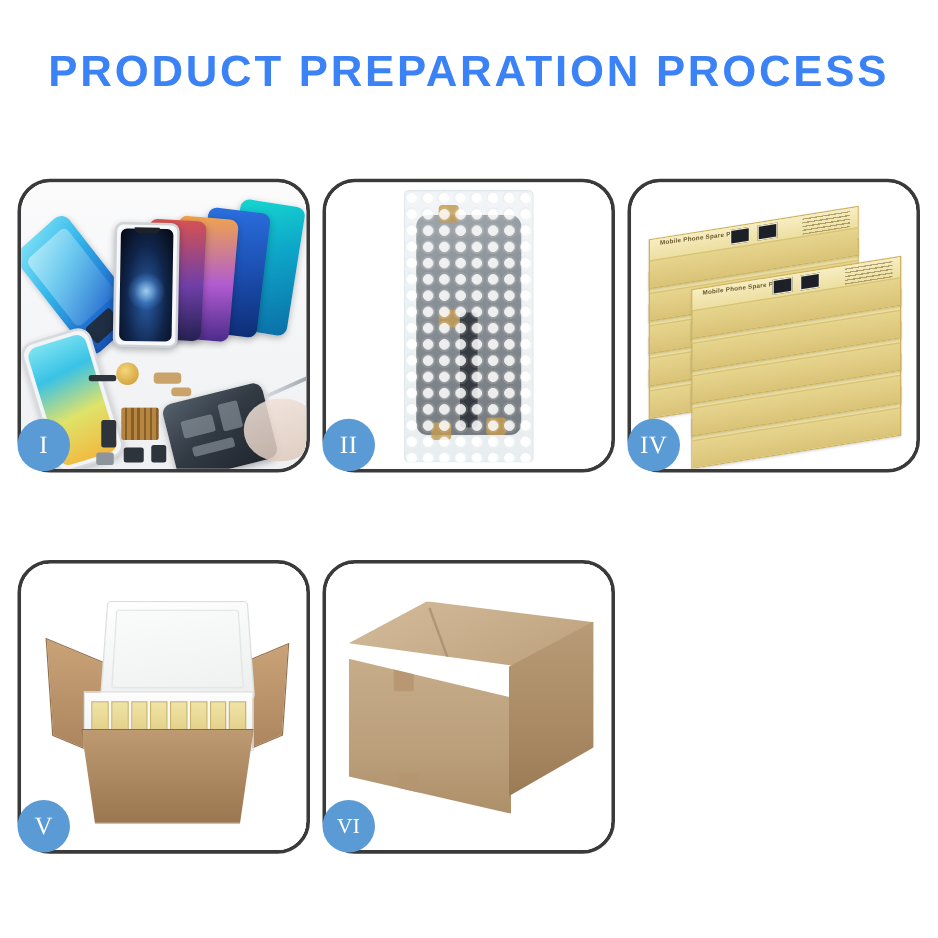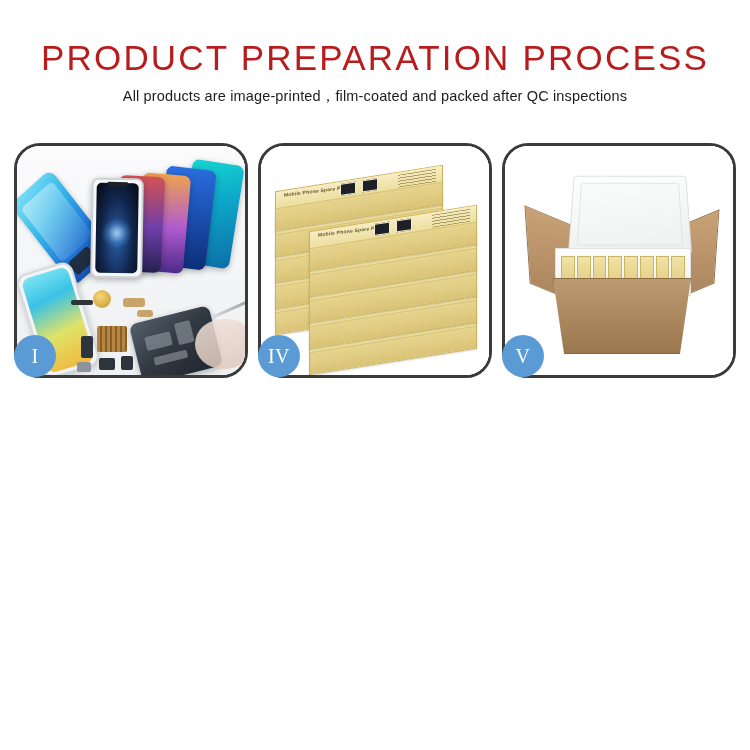--- a/index.html
+++ b/index.html
@@ -25,23 +25,23 @@
   .header {
     position: absolute;
     top: 38px;
     left: 0;
     width: 750px;
     text-align: center;
   }
   .title {
     font-family: "Liberation Sans", sans-serif;
     font-size: 35px;
-    font-weight: 400;
+    font-weight: 700;
     letter-spacing: 2.2px;
-    color: #b91c1c;
+    color: #3b82f6;
     line-height: 40px;
     white-space: nowrap;
   }
   .subtitle {
     margin-top: 9px;
     font-family: "Liberation Sans", sans-serif;
     font-size: 14.5px;
     font-weight: 400;
     letter-spacing: 0.15px;
     color: #1c1c1c;
@@ -378,21 +378,20 @@
     position:absolute; background:#b59570; opacity:.85; border-radius:1px;
   }
 </style>
 </head>
 <body>
 
 <div class="page">
 
   <div class="header">
     <div class="title">PRODUCT PREPARATION PROCESS</div>
-    <div class="subtitle">All products are image-printed，film-coated and packed after QC inspections</div>
   </div>
 
   <div class="grid">
 
     <div class="panel">
       <div class="photo">
         <div class="p1-bg"></div>
 
         <div class="film"></div>
 
@@ -434,20 +433,35 @@
         </div>
 
         <div class="tweezer">
             <i></i>
           </div>
         <div class="hand"></div>
       </div>
       <div class="badge">I</div>
     </div>
 
+    <div class="panel">
+      <div class="photo">
+        <div class="p2-bg"></div>
+        <div class="bubblebag">
+          <div class="bag-item"></div>
+          <div class="bag-flex"></div>
+          <div class="bag-conn" style="left:28px;top:12px;"></div>
+          <div class="bag-conn" style="left:28px;top:96px;"></div>
+          <div class="bag-conn" style="left:22px;top:186px;"></div>
+          <div class="bag-conn" style="left:66px;top:182px;"></div>
+          <div class="bubbles-overlay"></div>
+        </div>
+      </div>
+      <div class="badge">II</div>
+    </div>
 
 
     <div class="panel">
       <div class="photo">
         <div class="p4-bg"></div>
         <div class="stack">
 
           <div class="slab" style="left:0px;  top:118px;">
               <div class="top"></div>
             </div>
@@ -512,15 +526,31 @@
             <div class="yrow"></div>
             <div class="yrow"></div>
             <div class="yrow"></div>
           </div>
           <div class="carton-body"></div>
         </div>
       </div>
       <div class="badge">V</div>
     </div>
 
+    <div class="panel">
+      <div class="photo">
+        <div class="p6-bg"></div>
+        <div class="shipbox">
+          <div class="sb-top">
+            <div class="sb-seam"></div>
+          </div>
+          <div class="sb-left">
+            <div class="sb-tape" style="left:36px;top:6px;width:16px;height:20px;"></div>
+            <div class="sb-tape" style="left:40px;top:92px;width:16px;height:20px;"></div>
+          </div>
+          <div class="sb-right"></div>
+        </div>
+      </div>
+      <div class="badge wide">VI</div>
+    </div>
 
   </div>
 </div>
 
 </body></html>

